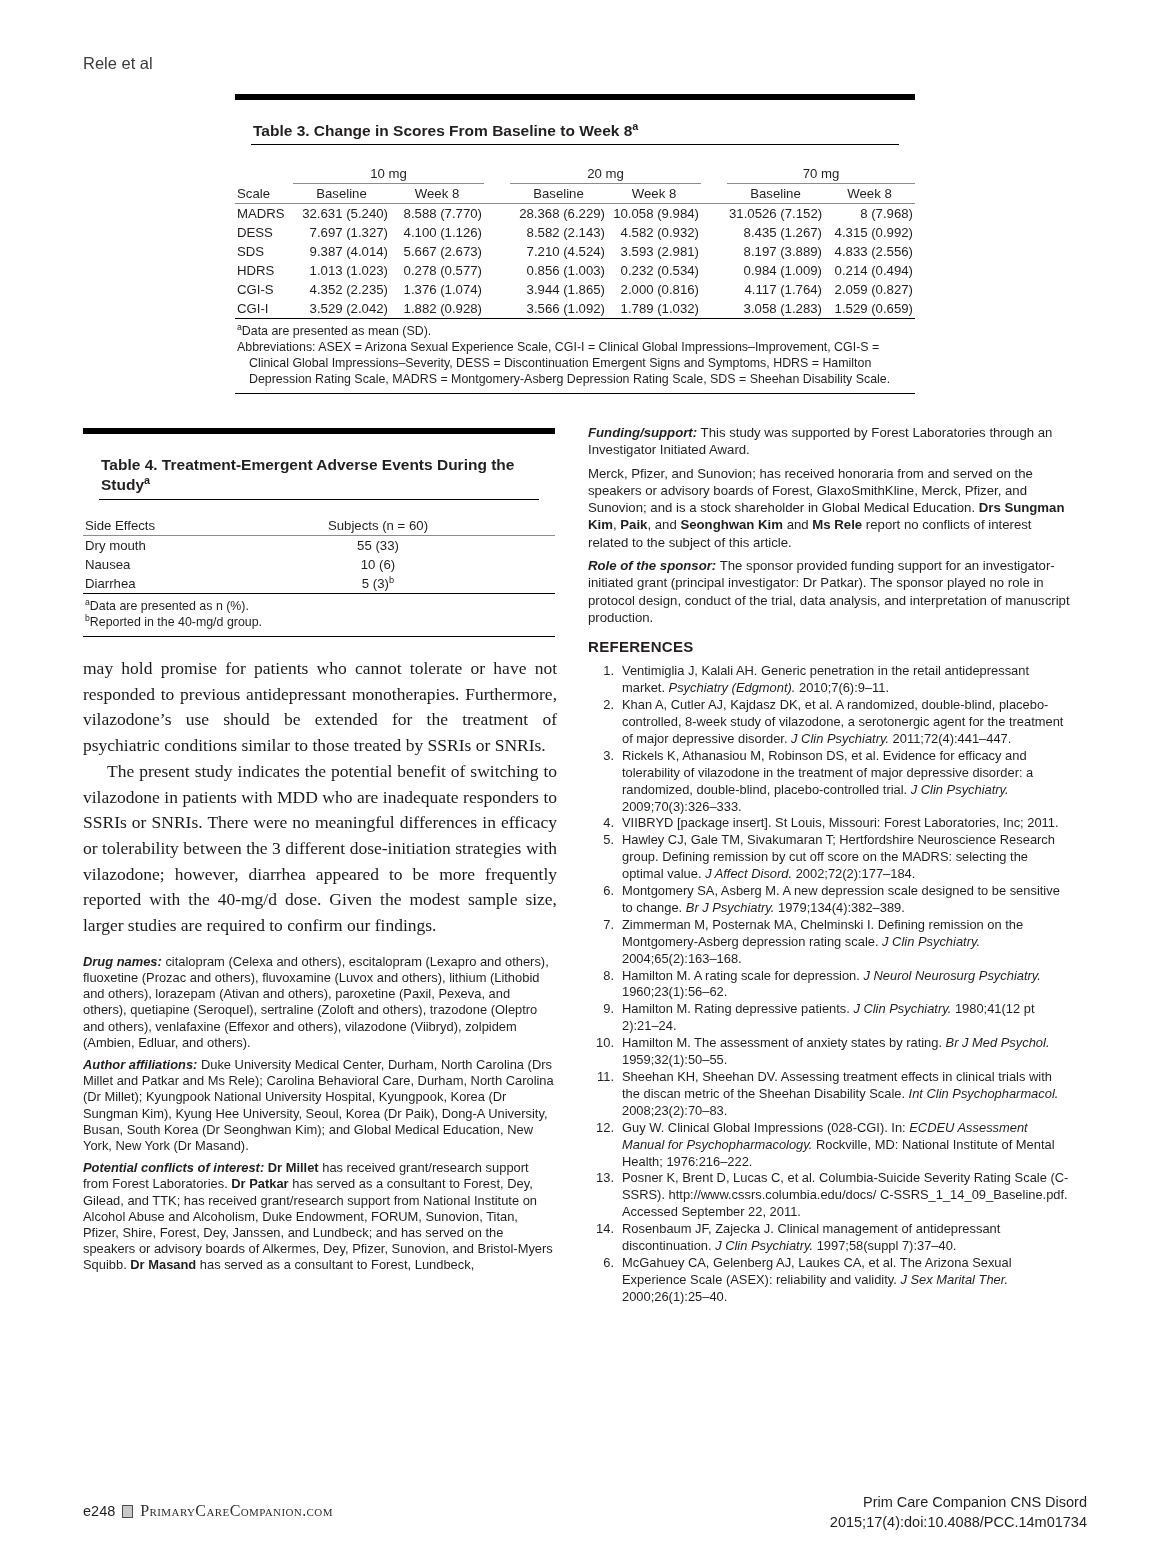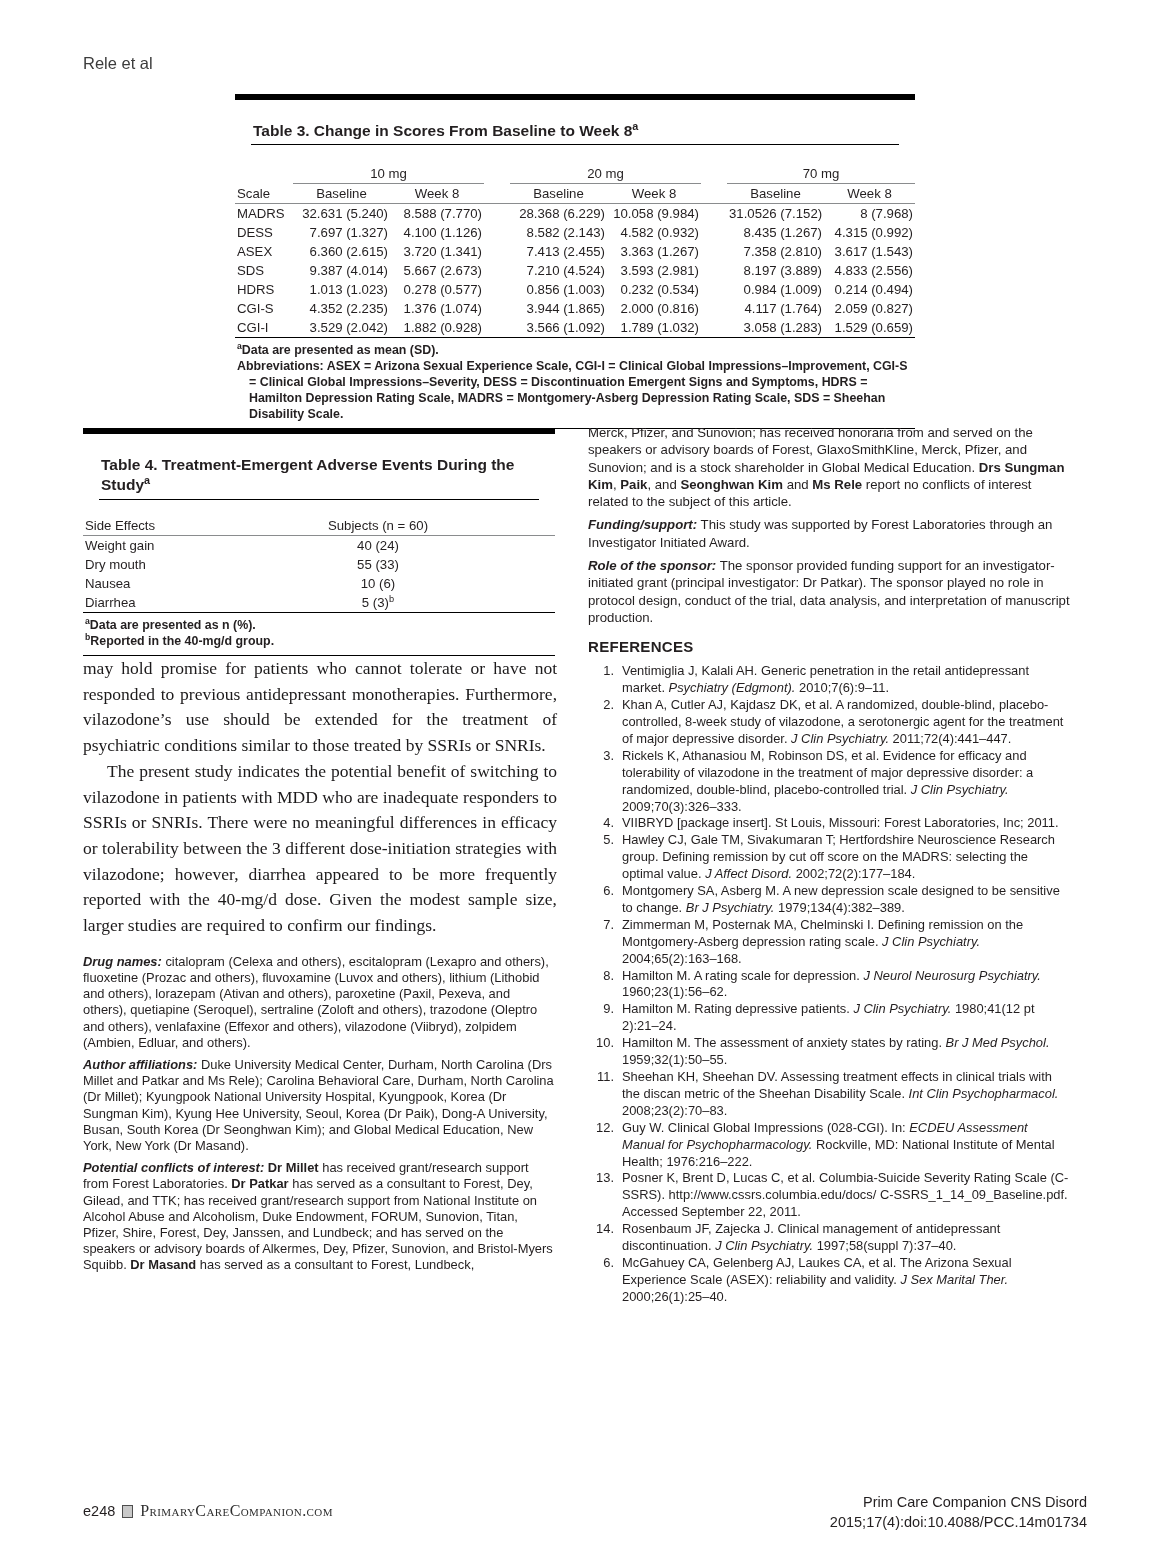--- a/index.html
+++ b/index.html
@@ -26,21 +26,21 @@
   th,td{padding:0 2px;font-weight:normal;font-size:13.2px;line-height:19px;white-space:nowrap;overflow:visible;}
   .t3-dose th{font-size:13.2px;text-align:center;padding-top:3px;}
   .t3-dose th.grp{border-bottom:1.5px solid #8a8c8e;}
   .t3-colhead th{border-bottom:1.5px solid #8a8c8e;}
   .t3-colhead th.c{text-align:center;}
   .t3-colhead th.l{text-align:left;}
   td.num{text-align:right;}
   td.lab{text-align:left;}
   .t-foot{
     border-top:1.5px solid #000;border-bottom:1.5px solid #000;
-    padding:4px 2px 6px 2px;margin-top:0;font-weight:bold;
+    padding:4px 2px 6px 2px;margin-top:0;
   }
   .t-foot p{margin:0;font-size:12.4px;line-height:16px;}
   .t-foot p.hang{padding-left:12px;text-indent:-12px;}
 
   #table3{left:235px;top:94px;width:680px;}
   #table4{left:83px;top:428px;width:472px;}
   #table4 .t-title{line-height:20px;}
   #table4 th.l{text-align:left;border-bottom:1.5px solid #8a8c8e;}
   #table4 th.c{text-align:center;border-bottom:1.5px solid #8a8c8e;}
   #table4 td.ctr{text-align:center;}
@@ -135,31 +135,20 @@
           <td class="num">7.697 (1.327)</td>
           <td class="num">4.100 (1.126)</td>
           <td></td>
           <td class="num">8.582 (2.143)</td>
           <td class="num">4.582 (0.932)</td>
           <td></td>
           <td class="num">8.435 (1.267)</td>
           <td class="num">4.315 (0.992)</td>
         </tr>
         <tr>
-          <td class="lab">ASEX</td>
-          <td class="num">6.360 (2.615)</td>
-          <td class="num">3.720 (1.341)</td>
-          <td></td>
-          <td class="num">7.413 (2.455)</td>
-          <td class="num">3.363 (1.267)</td>
-          <td></td>
-          <td class="num">7.358 (2.810)</td>
-          <td class="num">3.617 (1.543)</td>
-        </tr>
-        <tr>
           <td class="lab">SDS</td>
           <td class="num">9.387 (4.014)</td>
           <td class="num">5.667 (2.673)</td>
           <td></td>
           <td class="num">7.210 (4.524)</td>
           <td class="num">3.593 (2.981)</td>
           <td></td>
           <td class="num">8.197 (3.889)</td>
           <td class="num">4.833 (2.556)</td>
         </tr>
@@ -213,24 +202,20 @@
         <col style="width:75%">
       </colgroup>
     <thead>
       <tr>
         <th class="l">Side Effects</th>
         <th class="c">Subjects (n = 60)</th>
       </tr>
     </thead>
     <tbody id="t4-body">
         <tr>
-          <td class="lab">Weight gain</td>
-          <td class="ctr">40 (24)</td>
-        </tr>
-        <tr>
           <td class="lab">Dry mouth</td>
           <td class="ctr">55 (33)</td>
         </tr>
         <tr>
           <td class="lab">Nausea</td>
           <td class="ctr">10 (6)</td>
         </tr>
         <tr>
           <td class="lab">Diarrhea</td>
           <td class="ctr">5 (3)<sup>b</sup></td>
@@ -247,22 +232,22 @@
   <p class="serif-p">may hold promise for patients who cannot tolerate or have not responded to previous antidepressant monotherapies. Furthermore, vilazodone’s use should be extended for the treatment of psychiatric conditions similar to those treated by SSRIs or SNRIs.</p>
   <p class="serif-p indent">The present study indicates the potential benefit of switching to vilazodone in patients with MDD who are inadequate responders to SSRIs or SNRIs. There were no meaningful differences in efficacy or tolerability between the 3 different dose-initiation strategies with vilazodone; however, diarrhea appeared to be more frequently reported with the 40-mg/d dose. Given the modest sample size, larger studies are required to confirm our findings.</p>
   <div class="notes">
     <p><span class="lbl">Drug names:</span> <span>citalopram (Celexa and others), escitalopram (Lexapro and others), fluoxetine (Prozac and others), fluvoxamine (Luvox and others), lithium (Lithobid and others), lorazepam (Ativan and others), paroxetine (Paxil, Pexeva, and others), quetiapine (Seroquel), sertraline (Zoloft and others), trazodone (Oleptro and others), venlafaxine (Effexor and others), vilazodone (Viibryd), zolpidem (Ambien, Edluar, and others).</span></p>
     <p><span class="lbl">Author affiliations:</span> <span>Duke University Medical Center, Durham, North Carolina (Drs Millet and Patkar and Ms Rele); Carolina Behavioral Care, Durham, North Carolina (Dr Millet); Kyungpook National University Hospital, Kyungpook, Korea (Dr Sungman Kim), Kyung Hee University, Seoul, Korea (Dr Paik), Dong-A University, Busan, South Korea (Dr Seonghwan Kim); and Global Medical Education, New York, New York (Dr Masand).</span></p>
     <p><span class="lbl">Potential conflicts of interest:</span> <span><b>Dr Millet</b> has received grant/research support from Forest Laboratories. <b>Dr Patkar</b> has served as a consultant to Forest, Dey, Gilead, and TTK; has received grant/research support from National Institute on Alcohol Abuse and Alcoholism, Duke Endowment, FORUM, Sunovion, Titan, Pfizer, Shire, Forest, Dey, Janssen, and Lundbeck; and has served on the speakers or advisory boards of Alkermes, Dey, Pfizer, Sunovion, and Bristol-Myers Squibb. <b>Dr Masand</b> has served as a consultant to Forest, Lundbeck,</span></p>
   </div>
 </div>
 
 <div id="right-col" class="abs">
+  <p class="small"><span class="lbl">Funding/support:</span> <span>This study was supported by Forest Laboratories through an Investigator Initiated Award.</span></p>
   <p class="small">Merck, Pfizer, and Sunovion; has received honoraria from and served on the speakers or advisory boards of Forest, GlaxoSmithKline, Merck, Pfizer, and Sunovion; and is a stock shareholder in Global Medical Education. <b>Drs Sungman Kim</b>, <b>Paik</b>, and <b>Seonghwan Kim</b> and <b>Ms Rele</b> report no conflicts of interest related to the subject of this article.</p>
-  <p class="small"><span class="lbl">Funding/support:</span> <span>This study was supported by Forest Laboratories through an Investigator Initiated Award.</span></p>
   <p class="small"><span class="lbl">Role of the sponsor:</span> <span>The sponsor provided funding support for an investigator-initiated grant (principal investigator: Dr Patkar). The sponsor played no role in protocol design, conduct of the trial, data analysis, and interpretation of manuscript production.</span></p>
   <h3 class="refs-h">REFERENCES</h3>
   <ol class="refs" id="refs-list">
       <li>
         <span class="rnum">1.</span>
         <span>Ventimiglia J, Kalali AH. Generic penetration in the retail antidepressant market. <i>Psychiatry (Edgmont).</i> 2010;7(6):9–11.</span>
       </li>
       <li>
         <span class="rnum">2.</span>
         <span>Khan A, Cutler AJ, Kajdasz DK, et al. A randomized, double-blind, placebo-controlled, 8-week study of vilazodone, a serotonergic agent for the treatment of major depressive disorder. <i>J Clin Psychiatry.</i> 2011;72(4):441–447.</span>

